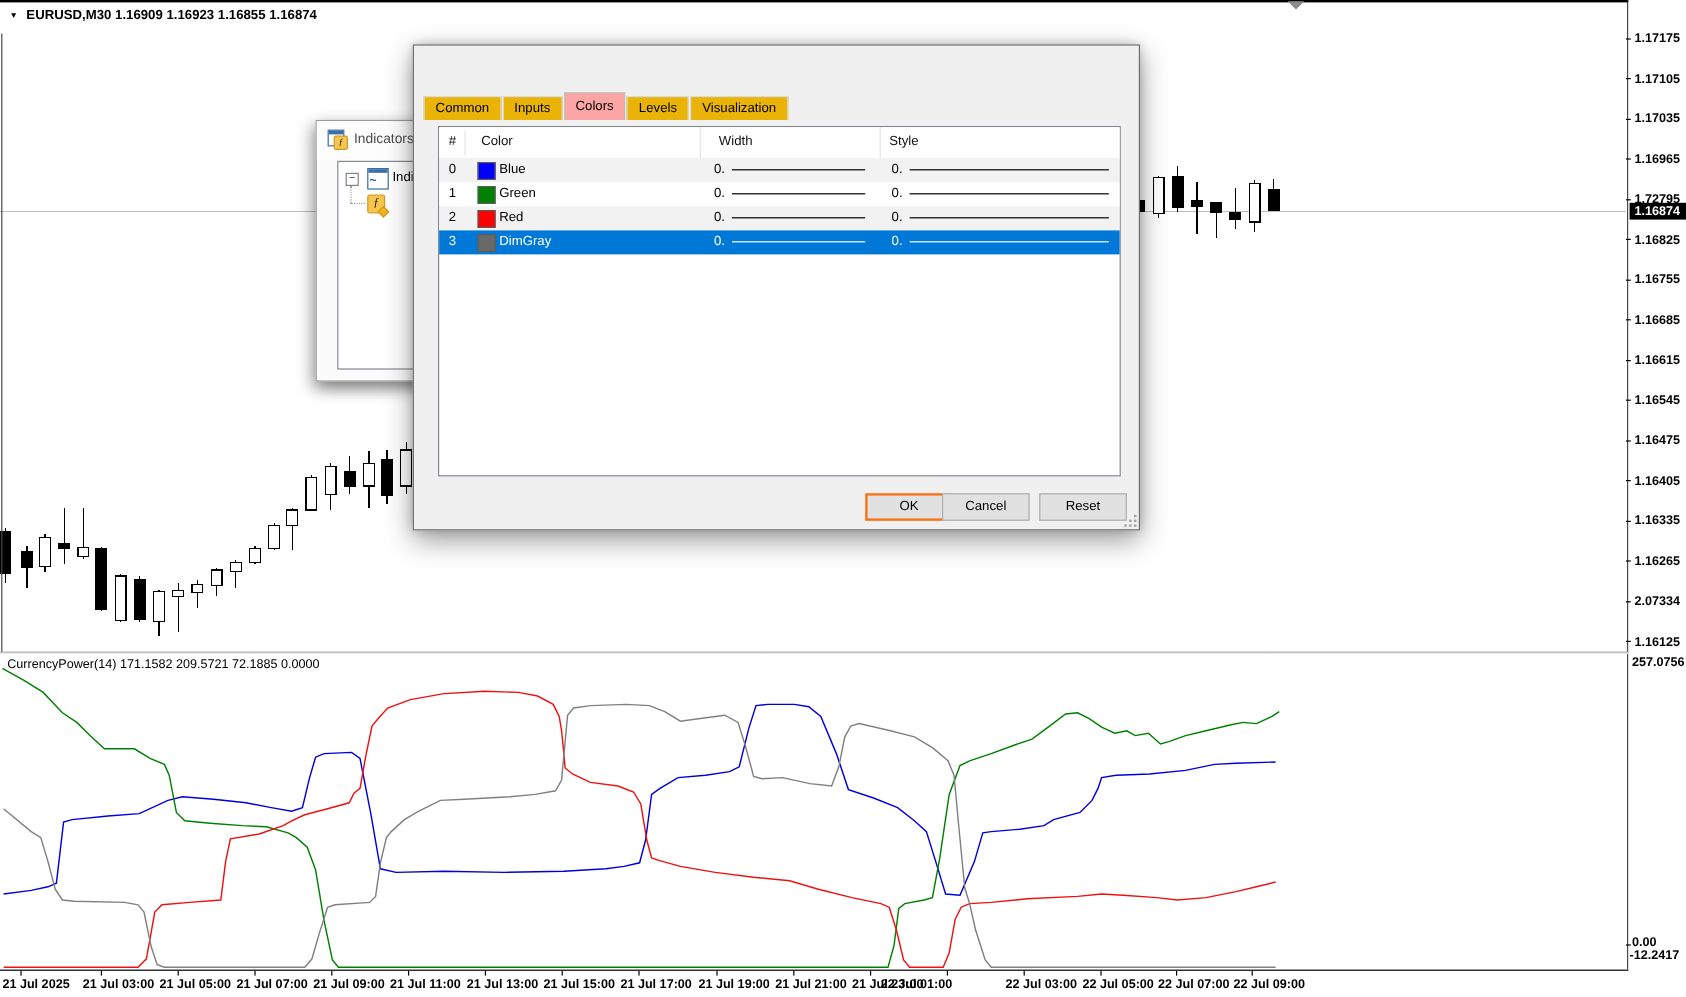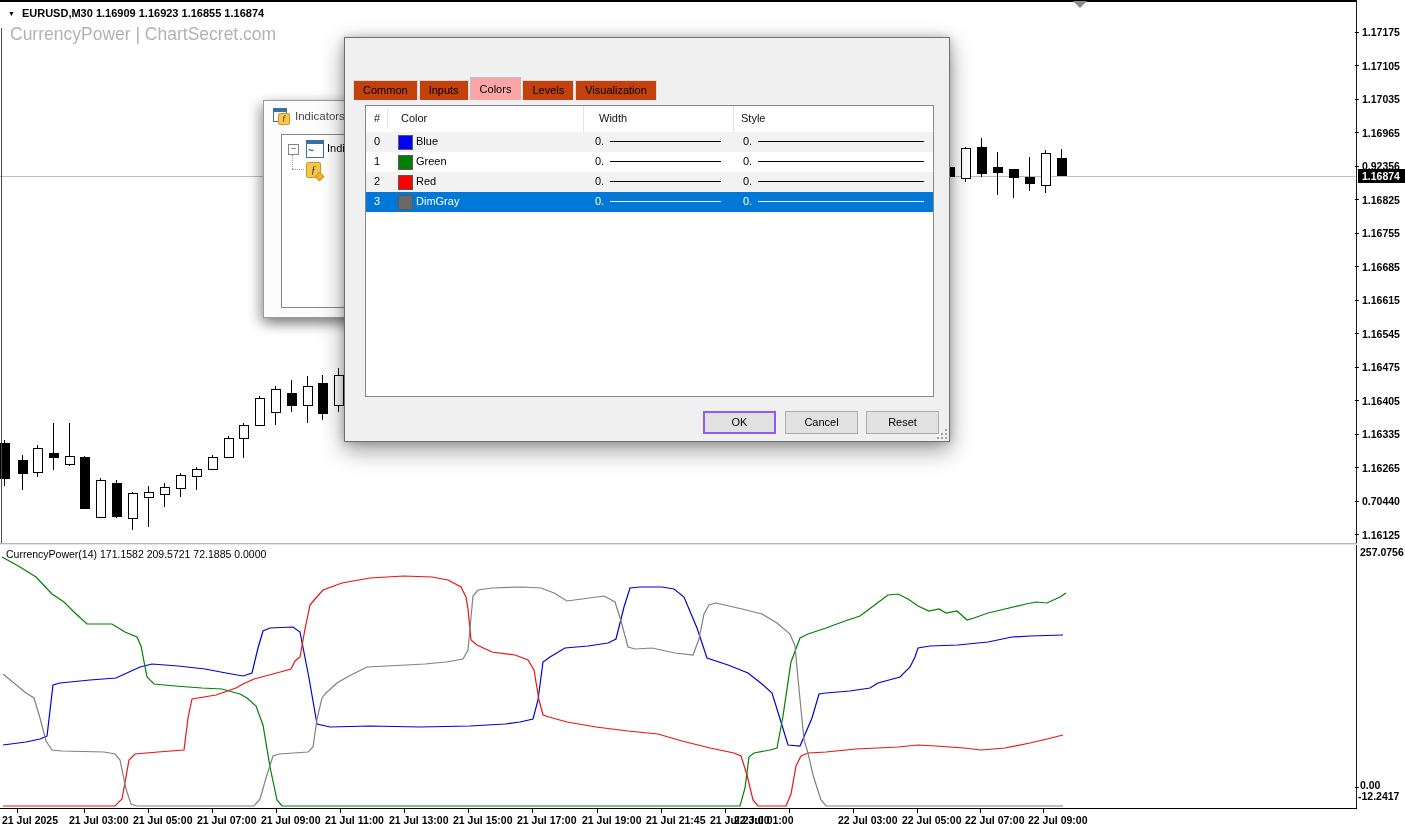--- a/index.html
+++ b/index.html
@@ -60,21 +60,21 @@
   
   #dialog{left:344px;top:37px;width:604px;height:403px;background:#f0f0f0;border:1px solid #707070;
      box-shadow:0 8px 22px rgba(0,0,0,.40),0 0 8px rgba(0,0,0,.22);}
   #dlg-titlebar{position:absolute;left:0;top:0;right:0;height:29px;background:#fff;}
   #dlg-title{position:absolute;left:11px;top:7px;font-size:12px;color:#000;white-space:nowrap;}
   #dlg-help{position:absolute;right:46px;top:0;width:30px;height:29px;text-align:center;line-height:29px;
      font-size:13px;color:#333;}
   #dlg-close{position:absolute;right:0;top:0;width:46px;height:29px;background:#f6dddf;text-align:center;
      line-height:27px;font-size:17px;color:#1a1a1a;}
   #tabs{position:absolute;left:8px;top:40px;height:22px;display:flex;align-items:flex-end;}
-  .tab{height:19px;line-height:19px;padding:0 9px;font-size:11px;color:#000;background:#c2410c;
+  .tab{height:19px;line-height:19px;padding:0 9px;font-size:11px;color:#000;background:#eab308;
      border:1px solid #d9d9d9;border-bottom:none;margin-right:1px;}
   .tab.active{background:#fca5a5;height:22px;line-height:22px;border-color:#bfbfbf;position:relative;z-index:2;}
   #dlg-table{position:absolute;left:20px;top:67px;width:567px;height:290px;background:#fff;border:1px solid #828790;}
   #tbl-header{position:absolute;left:0;top:0;right:0;height:26px;background:#fff;border-bottom:1px solid #ececec;}
   .hcell{position:absolute;top:6px;font-size:11px;color:#101010;white-space:nowrap;}
   .colsep{position:absolute;top:3px;width:1px;background:#e4e4e4;height:20px;}
   .colsep.long{top:0;height:106px;}
   #tbl-rows{position:absolute;left:0;top:26px;right:0;}
   .trow{position:relative;height:20px;background:#fff;font-size:11px;color:#000;}
   .trow.alt{background:#f2f2f2;}
@@ -82,21 +82,21 @@
   .trow .idx{position:absolute;left:8px;top:3px;}
   .trow .swatch{position:absolute;left:32px;top:3px;width:13px;height:13px;border:1px solid #5a5a5a;}
   .trow .cname{position:absolute;left:50px;top:3px;}
   .trow .wlab{position:absolute;left:229px;top:3px;}
   .trow .wline{position:absolute;left:244px;top:9px;width:111px;height:1px;background:#000;}
   .trow .slab{position:absolute;left:377px;top:3px;}
   .trow .sline{position:absolute;left:392px;top:9px;width:166px;height:1px;background:#000;}
   .trow.sel .wline,.trow.sel .sline{background:#fff;}
   .btn{position:absolute;top:373px;width:73px;height:23px;background:#e1e1e1;border:1px solid #adadad;
      font-size:11px;color:#000;text-align:center;line-height:21px;box-sizing:border-box;}
-  #btn-ok{left:358px;border:2px solid #8b5cf6;line-height:19px;}
+  #btn-ok{left:376px;border:2px solid #f97316;line-height:19px;}
   #btn-cancel{left:440px;}
   #btn-reset{left:521px;}
   #grip{position:absolute;right:2px;bottom:2px;width:2px;height:2px;background:#a3a3a3;
      box-shadow:-8px 0 #a3a3a3,-4px 0 #a3a3a3,0 -4px #a3a3a3,-4px -4px #a3a3a3,0 -8px #a3a3a3;}
 </style>
 </head>
 <body>
 
 <div id="root">
 
@@ -217,21 +217,20 @@
         </g>
         <g>
           <line x1="1045.5" x2="1045.5" y1="150" y2="193" stroke="#000"></line>
           <rect x="1041" y="153" width="9" height="32" fill="#fff" stroke="#000"></rect>
         </g>
         <g>
           <line x1="1061.5" x2="1061.5" y1="149" y2="175" stroke="#000"></line>
           <rect x="1057" y="158" width="9" height="17" fill="#000" stroke="#000"></rect>
         </g>
       </svg>
-    <div id="watermark" class="abs">CurrencyPower | ChartSecret.com</div>
     <div id="ohlc-line" class="abs">
       <span class="marker">▼</span><span>EURUSD,M30  1.16909 1.16923 1.16855 1.16874</span>
     </div>
   </div>
   <div id="top-border" class="abs"></div>
   <div id="shift-marker" class="abs"></div>
   <div id="left-border" class="abs"></div>
 
   <div id="v-sep" class="abs"></div>
   <div id="price-axis" class="abs">
@@ -242,41 +241,41 @@
     <div class="px-tick" style="top:787px;"></div>
   <div class="px-tick" style="top: 31.5px;"></div>
       <div class="px-label" style="top: 26px;">1.17175</div>
       <div class="px-tick" style="top: 65.03px;"></div>
       <div class="px-label" style="top: 59.53px;">1.17105</div>
       <div class="px-tick" style="top: 98.56px;"></div>
       <div class="px-label" style="top: 93.06px;">1.17035</div>
       <div class="px-tick" style="top: 132.09px;"></div>
       <div class="px-label" style="top: 126.59px;">1.16965</div>
       <div class="px-tick" style="top: 165.62px;"></div>
-      <div class="px-label" style="top: 160.12px;">0.92356</div>
+      <div class="px-label" style="top: 160.12px;">1.72795</div>
       <div class="px-tick" style="top: 199.15px;"></div>
       <div class="px-label" style="top: 193.65px;">1.16825</div>
       <div class="px-tick" style="top: 232.68px;"></div>
       <div class="px-label" style="top: 227.18px;">1.16755</div>
       <div class="px-tick" style="top: 266.21px;"></div>
       <div class="px-label" style="top: 260.71px;">1.16685</div>
       <div class="px-tick" style="top: 299.74px;"></div>
       <div class="px-label" style="top: 294.24px;">1.16615</div>
       <div class="px-tick" style="top: 333.27px;"></div>
       <div class="px-label" style="top: 327.77px;">1.16545</div>
       <div class="px-tick" style="top: 366.8px;"></div>
       <div class="px-label" style="top: 361.3px;">1.16475</div>
       <div class="px-tick" style="top: 400.33px;"></div>
       <div class="px-label" style="top: 394.83px;">1.16405</div>
       <div class="px-tick" style="top: 433.86px;"></div>
       <div class="px-label" style="top: 428.36px;">1.16335</div>
       <div class="px-tick" style="top: 467.39px;"></div>
       <div class="px-label" style="top: 461.89px;">1.16265</div>
       <div class="px-tick" style="top: 500.92px;"></div>
-      <div class="px-label" style="top: 495.42px;">0.70440</div>
+      <div class="px-label" style="top: 495.42px;">2.07334</div>
       <div class="px-tick" style="top: 534.45px;"></div>
       <div class="px-label" style="top: 528.95px;">1.16125</div>
     </div>
 
   <div id="sub-sep" class="abs"></div>
   <div id="subwindow" class="abs">
     <svg id="lines-svg" width="1355" height="263" viewBox="0 545 1355 263">
         <polyline points="3,745 26,742 40,739 47,736 53,685 60,683 90,680 116,678 140,667 152,664 178,666 205,669 226,673 243,676 252,673 258,648 263,631 270,628 293,627 300,632 309,678 317,724 330,727 370,726 420,727 470,726 505,724 520,722 533,719 538,700 543,662 550,657 565,648 588,646 608,643 616,639 624,607 630,588 640,587 662,587 674,589 684,597 697,628 707,658 728,665 748,673 762,684 772,693 781,722 788,745 800,746 812,718 819,694 826,693 850,691 870,688 878,683 900,677 910,667 915,657 918,648 930,646 958,645 988,642 1012,637 1030,636 1063,635" fill="none" stroke="#0000dd" stroke-width="1.2"></polyline>
         <polyline points="2,557 20,567 36,577 52,594 64,602 75,613 87,624 112,624 125,632 137,637 141,646 147,677 154,684 175,686 202,688 222,689 240,694 247,698 256,706 263,725 270,767 277,800 282,806 500,806 740,806 745,788 749,757 754,753 770,750 777,748 783,716 791,662 800,638 808,634 826,628 845,621 860,616 876,604 888,595 898,594 908,599 918,606 929,611 939,609 946,613 957,611 967,620 974,618 988,613 1005,609 1026,604 1036,602 1047,603 1060,597 1066,593" fill="none" stroke="#008000" stroke-width="1.2"></polyline>
         <polyline points="3,806 115,806 122,799 129,760 135,754 158,752 184,750 188,718 192,699 216,695 236,688 243,684 254,679 273,674 291,669 295,661 300,657 305,629 310,605 315,599 323,590 342,583 370,578 404,576 432,577 448,580 461,587 466,597 468,609 471,640 477,645 492,652 515,655 528,660 534,670 539,700 543,715 549,717 567,722 596,727 628,731 658,734 682,741 710,748 734,753 741,756 747,775 753,800 758,806 786,806 791,794 796,766 801,756 808,753 826,752 856,749 898,747 918,745 936,746 964,748 981,750 1005,748 1030,743 1047,739 1063,735" fill="none" stroke="#ee1111" stroke-width="1.2"></polyline>
@@ -301,21 +300,21 @@
       <div class="t-label" style="left: 325px;">21 Jul 11:00</div>
       <div class="t-tick" style="left: 404px;"></div>
       <div class="t-label" style="left: 389px;">21 Jul 13:00</div>
       <div class="t-tick" style="left: 468px;"></div>
       <div class="t-label" style="left: 453px;">21 Jul 15:00</div>
       <div class="t-tick" style="left: 532px;"></div>
       <div class="t-label" style="left: 517px;">21 Jul 17:00</div>
       <div class="t-tick" style="left: 597px;"></div>
       <div class="t-label" style="left: 582px;">21 Jul 19:00</div>
       <div class="t-tick" style="left: 661px;"></div>
-      <div class="t-label" style="left: 646px;">21 Jul 21:45</div>
+      <div class="t-label" style="left: 646px;">21 Jul 21:00</div>
       <div class="t-tick" style="left: 725px;"></div>
       <div class="t-label" style="left: 710px;">21 Jul 23:00</div>
       <div class="t-tick" style="left: 789px;"></div>
       <div class="t-label" style="left: 734px;">22 Jul 01:00</div>
       <div class="t-tick" style="left: 853px;"></div>
       <div class="t-label" style="left: 838px;">22 Jul 03:00</div>
       <div class="t-tick" style="left: 917px;"></div>
       <div class="t-label" style="left: 902px; text-align: center;">22 Jul 05:00</div>
       <div class="t-tick" style="left: 980px;"></div>
       <div class="t-label" style="left: 965px;">22 Jul 07:00</div>

